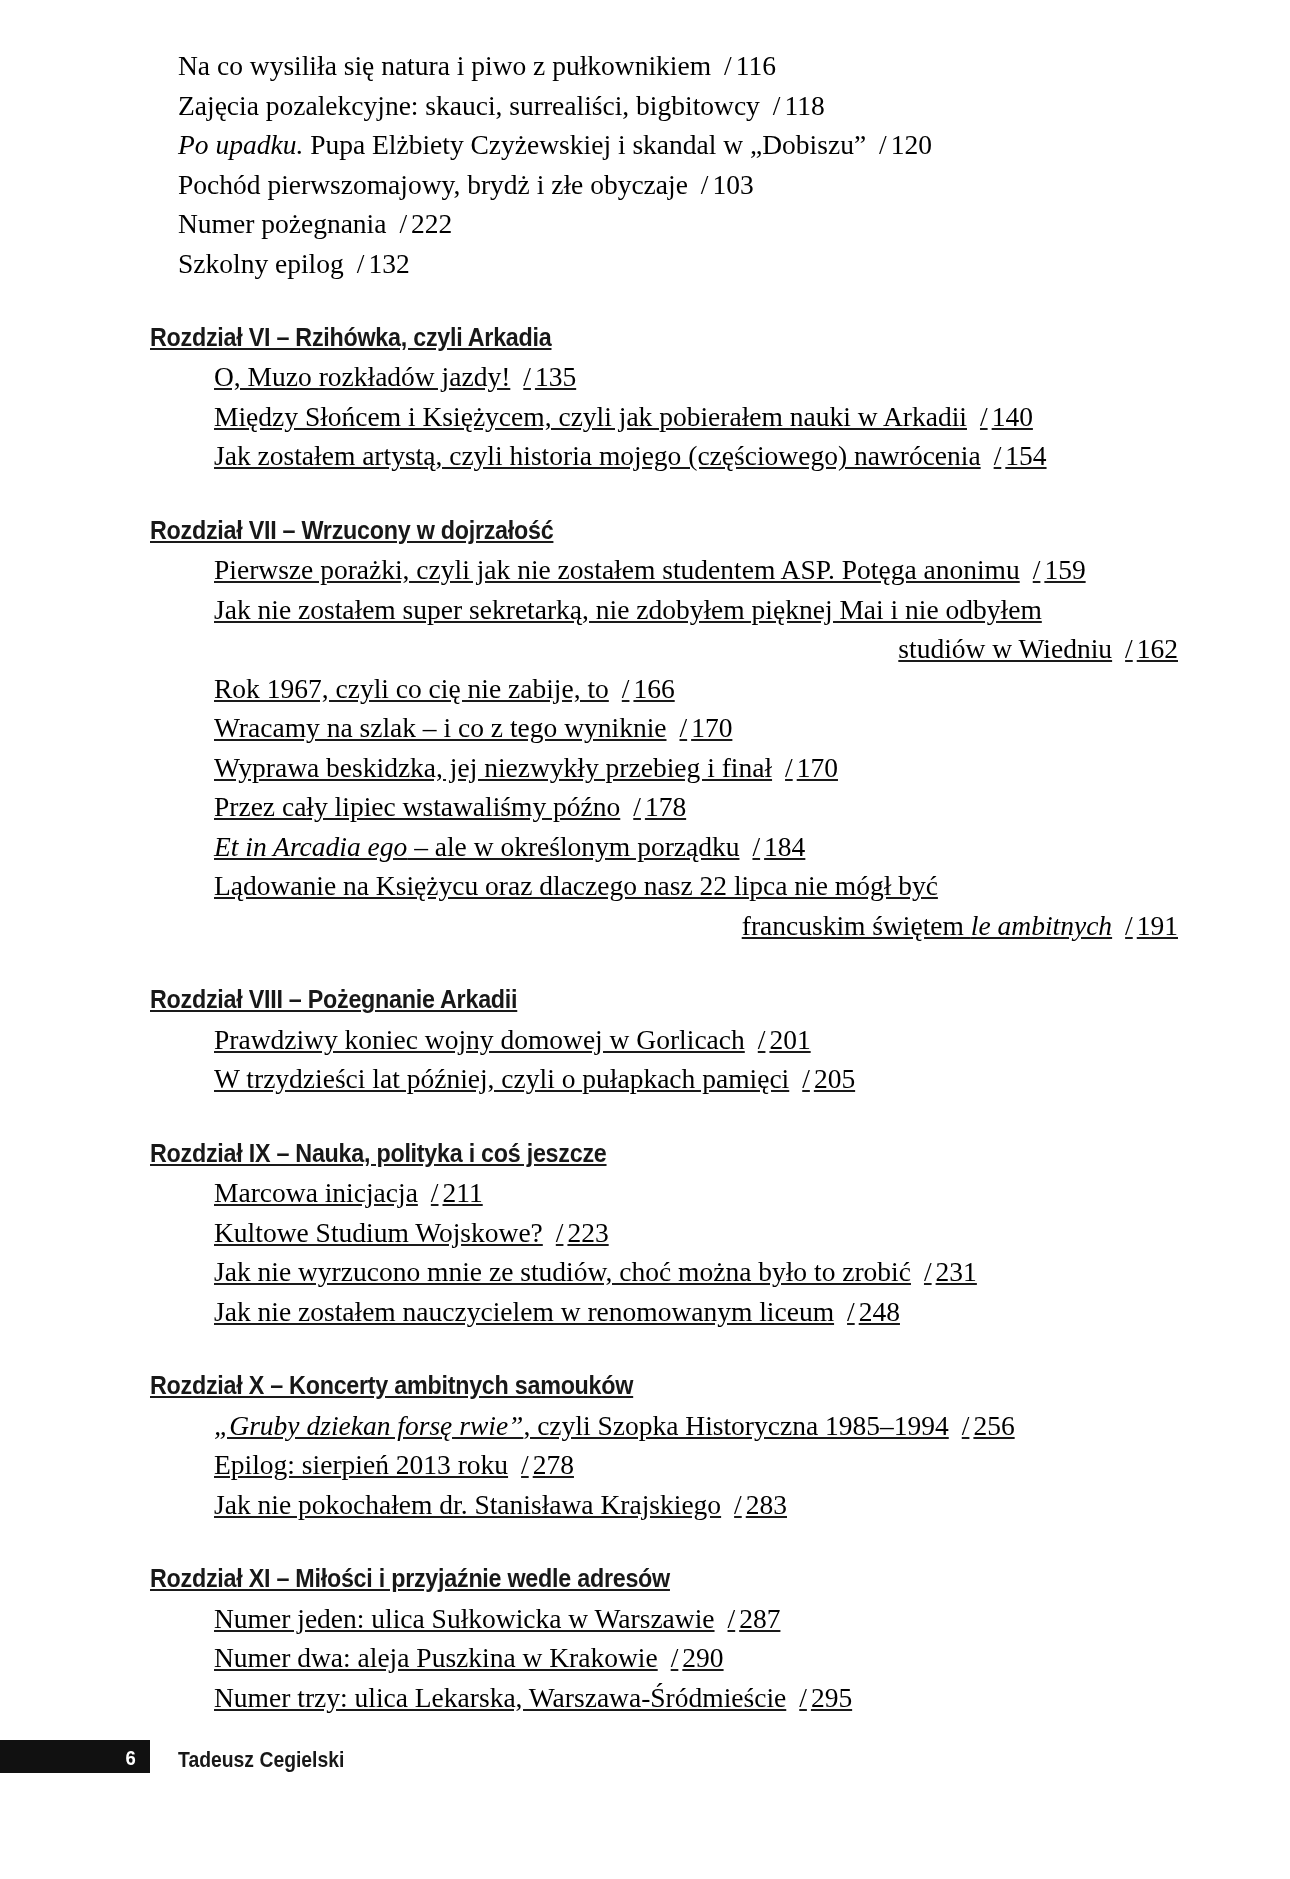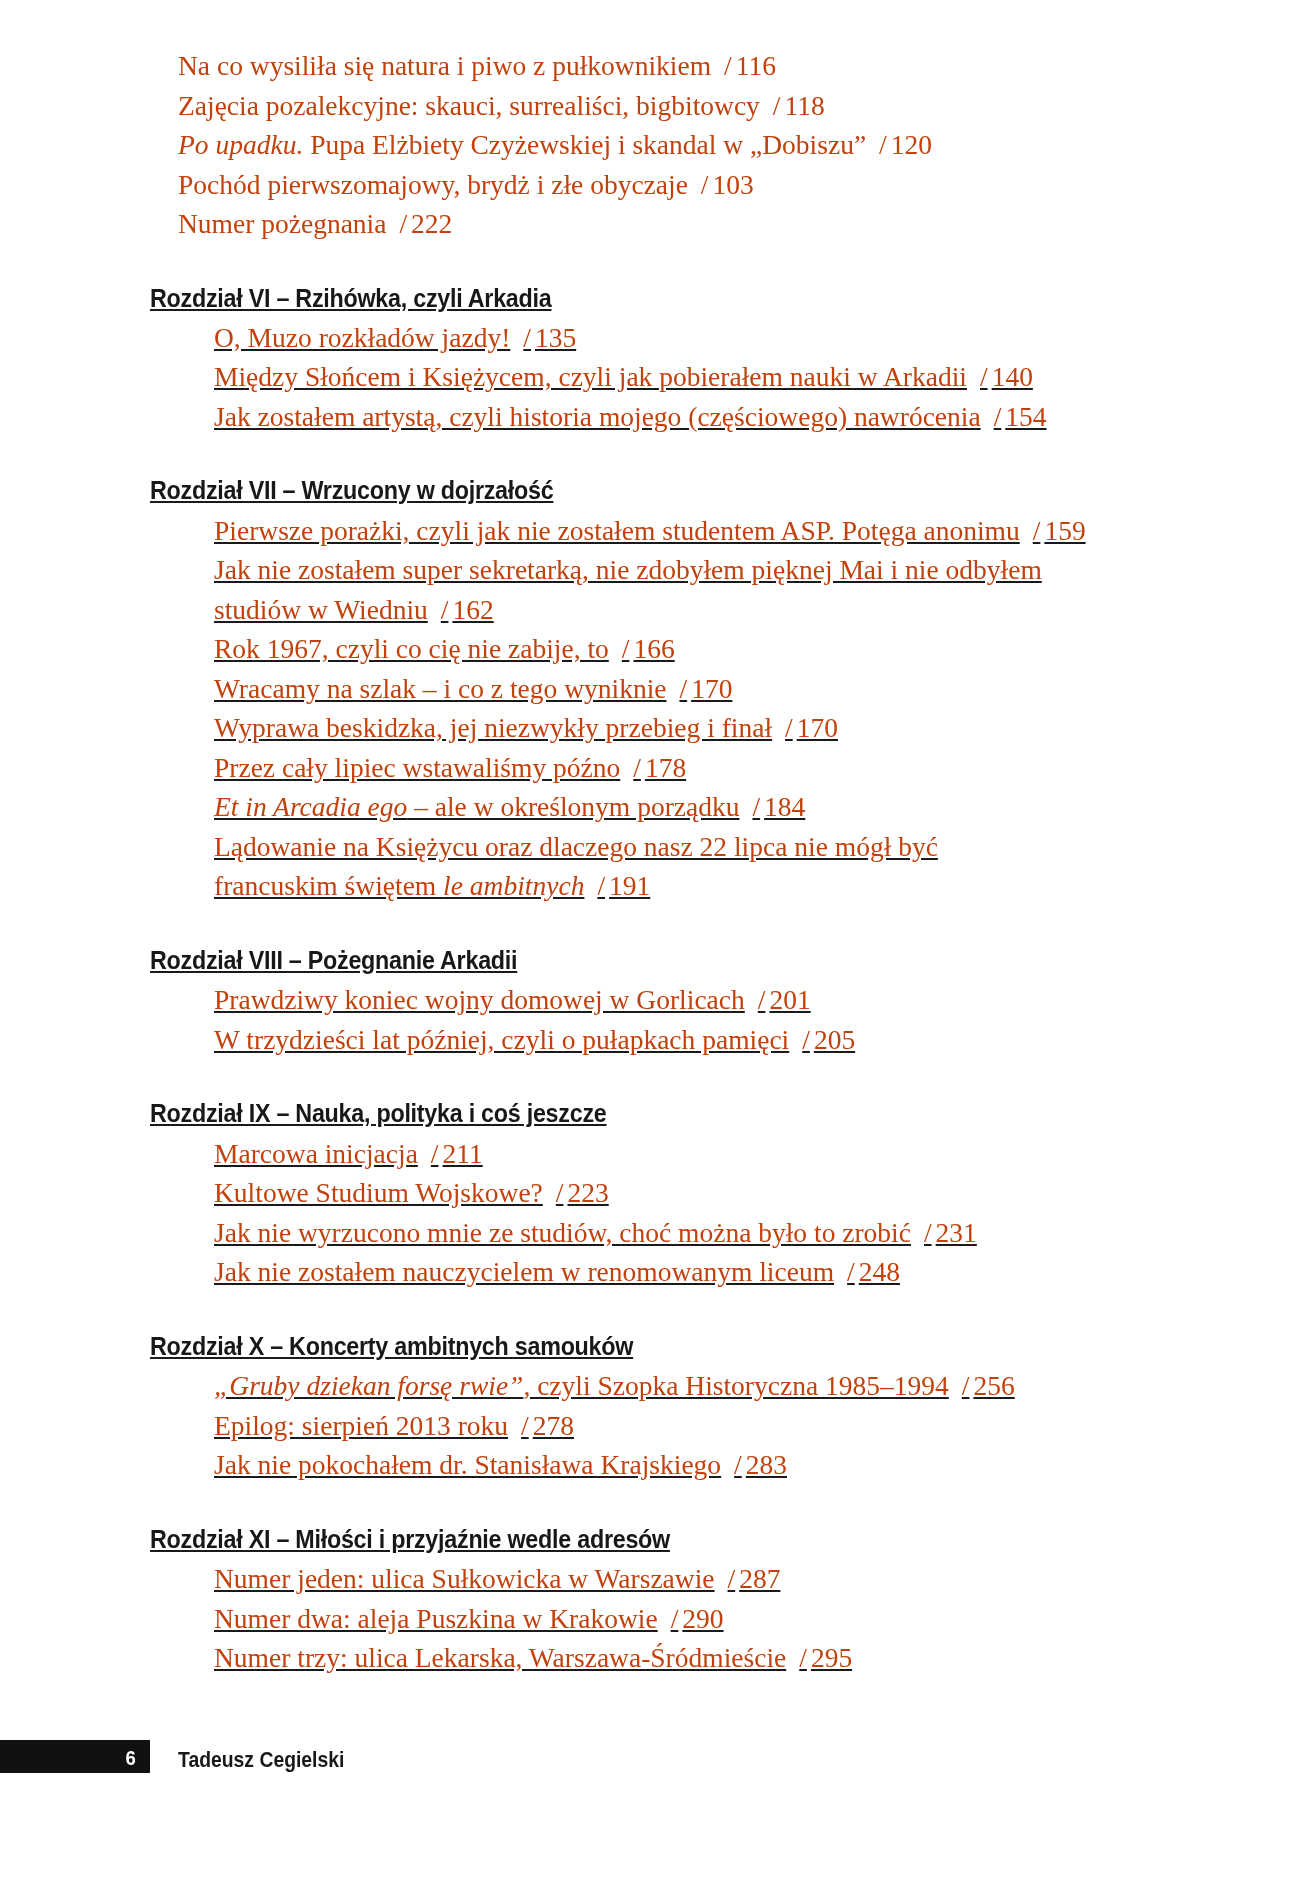--- a/index.html
+++ b/index.html
@@ -55,31 +55,32 @@
   .heading-gap-after {
     margin-top: 5px;
     margin-left: 36px;
   }
 
   
   .entry {
     font-size: 27.5px;
     line-height: 39.5px;
     white-space: nowrap;
-    color: #c2410c;
+    color: #000000;
   }
   .entry .title { }
   .entry .it { font-style: italic; }
   .entry .pg {
     margin-left: 13px;
   }
   .entry .pg .slash { margin-right: 4px; }
 
   
   .entry.cont {
+    text-align: right;
     padding-right: 0px;
     white-space: nowrap;
   }
 
   
   .footer {
     position: absolute;
     left: 0;
     top: 1740px;
     width: 1290px;
@@ -125,20 +126,21 @@
 <div class="page">
 
   <div class="toc" id="toc-root">
       <div class="group">
         <div>
           <div class="entry"><span class="title">Na co wysiliła się natura i piwo z pułkownikiem</span><span class="pg"><span class="slash">/</span><span>116</span></span></div>
           <div class="entry"><span class="title">Zajęcia pozalekcyjne: skauci, surrealiści, bigbitowcy</span><span class="pg"><span class="slash">/</span><span>118</span></span></div>
           <div class="entry"><span class="title it">Po upadku.</span><span class="title"> Pupa Elżbiety Czyżewskiej i skandal w „Dobiszu”</span><span class="pg"><span class="slash">/</span><span>120</span></span></div>
           <div class="entry"><span class="title">Pochód pierwszomajowy, brydż i złe obyczaje</span><span class="pg"><span class="slash">/</span><span>103</span></span></div>
           <div class="entry"><span class="title">Numer pożegnania</span><span class="pg"><span class="slash">/</span><span>222</span></span></div>
+          <div class="entry"><span class="title">Szkolny epilog</span><span class="pg"><span class="slash">/</span><span>132</span></span></div>
         </div>
       </div>
       <div class="group group-gap-before">
         <div class="chapter-heading">Rozdział VI – Rzihówka, czyli Arkadia</div>
         <div class="heading-gap-after">
           <div class="entry"><span class="title">O, Muzo rozkładów jazdy!</span><span class="pg"><span class="slash">/</span><span>135</span></span></div>
           <div class="entry"><span class="title">Między Słońcem i Księżycem, czyli jak pobierałem nauki w Arkadii</span><span class="pg"><span class="slash">/</span><span>140</span></span></div>
           <div class="entry"><span class="title">Jak zostałem artystą, czyli historia mojego (częściowego) nawrócenia</span><span class="pg"><span class="slash">/</span><span>154</span></span></div>
         </div>
       </div>

